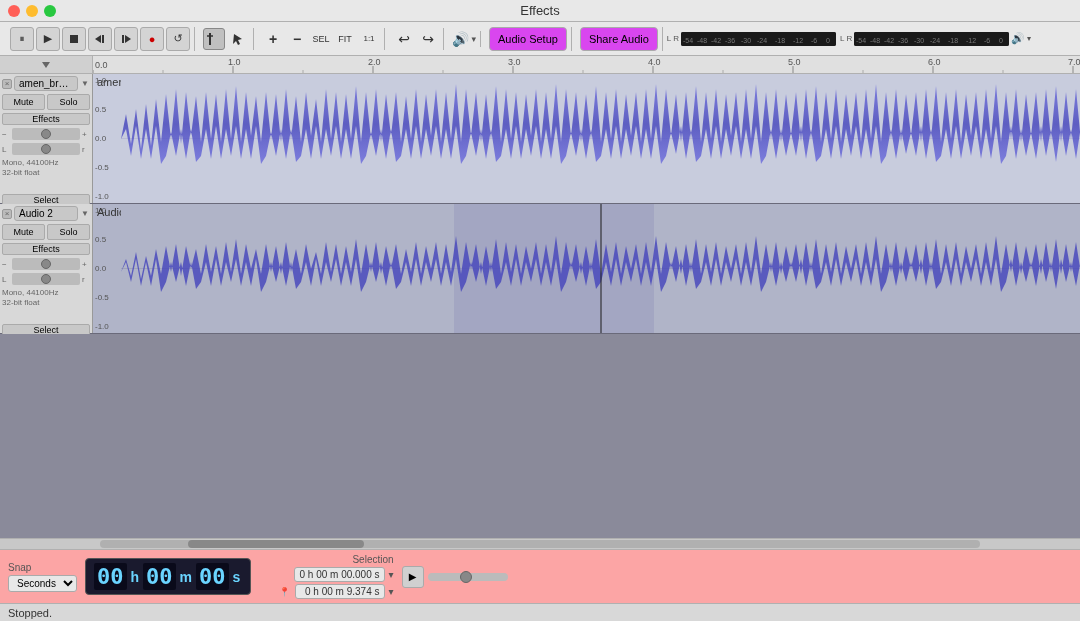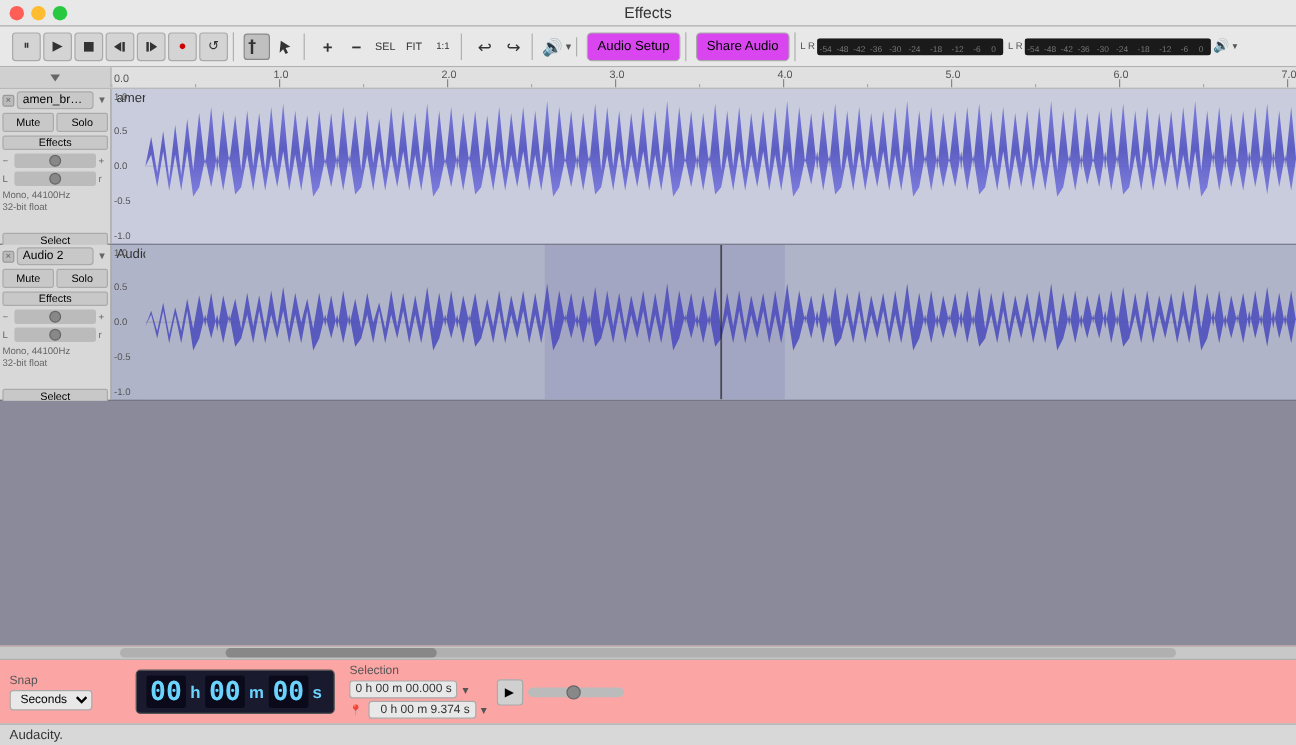--- a/index.html
+++ b/index.html
@@ -391,21 +391,20 @@
 
     
     .time-display {
       background: #1a1a2e;
       border: 1px solid #555;
       border-radius: 4px;
       padding: 4px 8px;
       display: flex;
       align-items: center;
       gap: 2px;
-      margin-left: 28px;
     }
     .time-digit-group {
       display: flex;
       align-items: center;
       gap: 1px;
     }
     .time-digit {
       background: #0a0a1a;
       color: #6ad4ff;
       font-family: monospace;
@@ -421,21 +420,22 @@
       font-size: 18px;
       font-weight: bold;
       margin: 0 1px;
     }
 
     
     .selection-area {
       display: flex;
       flex-direction: column;
       gap: 2px;
-      margin-left: 4px;
+      margin-left: 20px;
+      align-items: flex-end;
     }
     .selection-label {
       font-size: 10px;
       color: #555;
     }
     .selection-row {
       display: flex;
       align-items: center;
       gap: 4px;
     }
@@ -965,14 +965,14 @@
     <div class="play-at-area">
       <button class="play-at-btn">▶</button>
       <div class="play-slider">
         <div class="play-slider-thumb"></div>
       </div>
     </div>
   </div>
 </div>
 
 <div class="status-bar">
-  <span class="status-text">Audacity.</span>
+  <span class="status-text">Stopped.</span>
 </div>
 
 </body></html>

